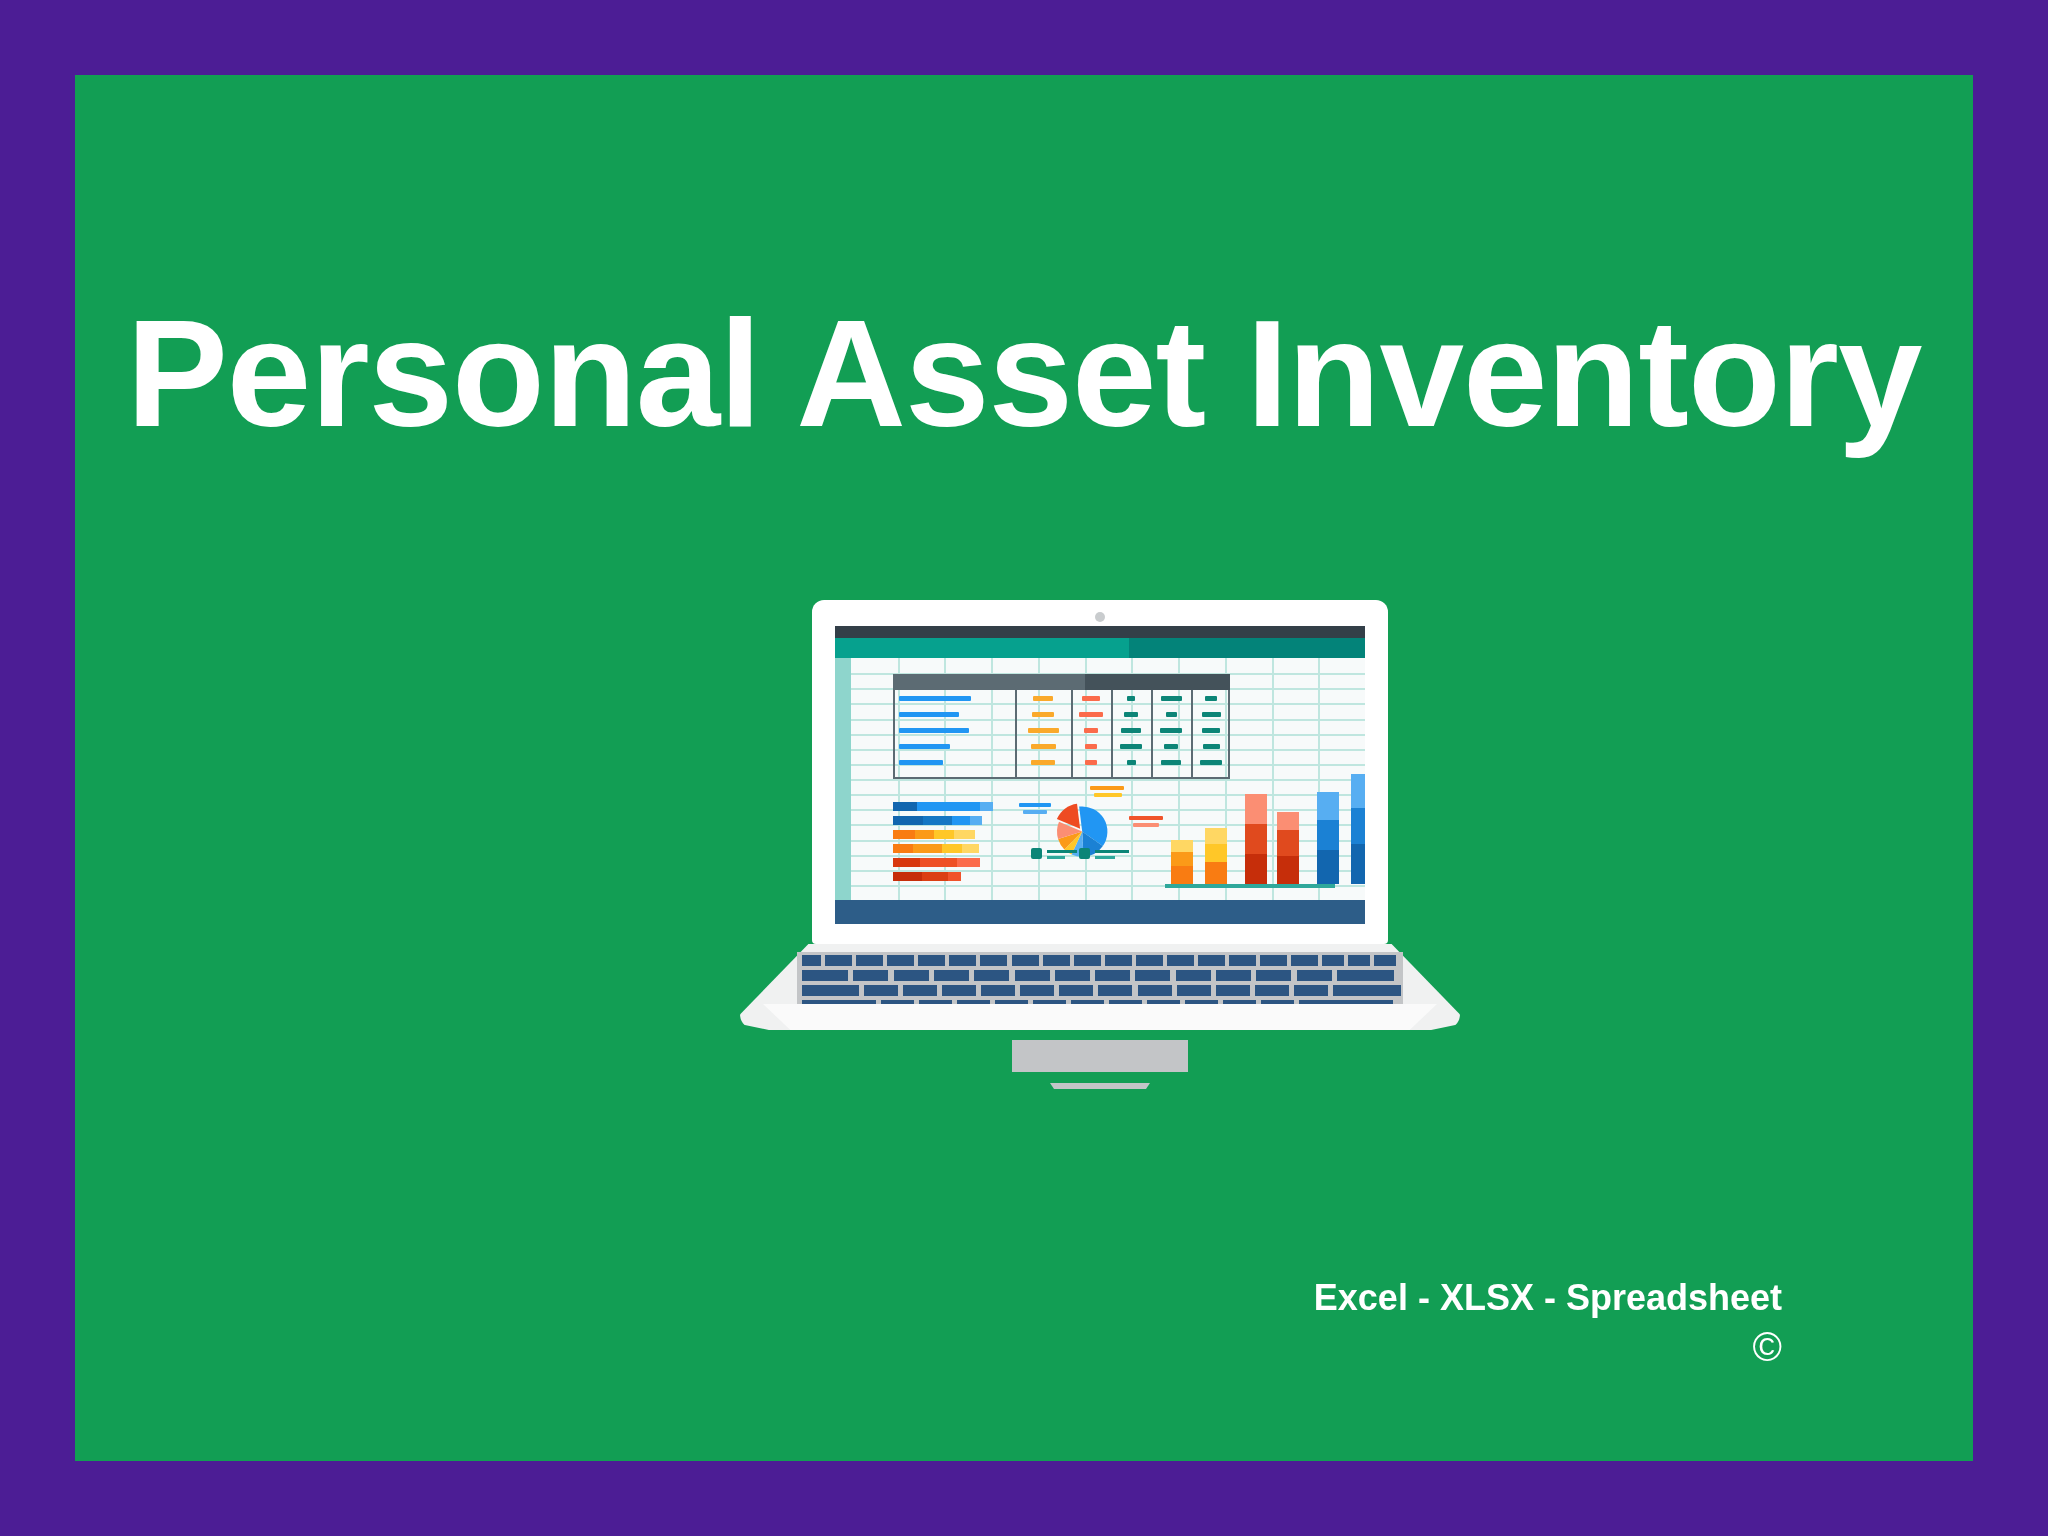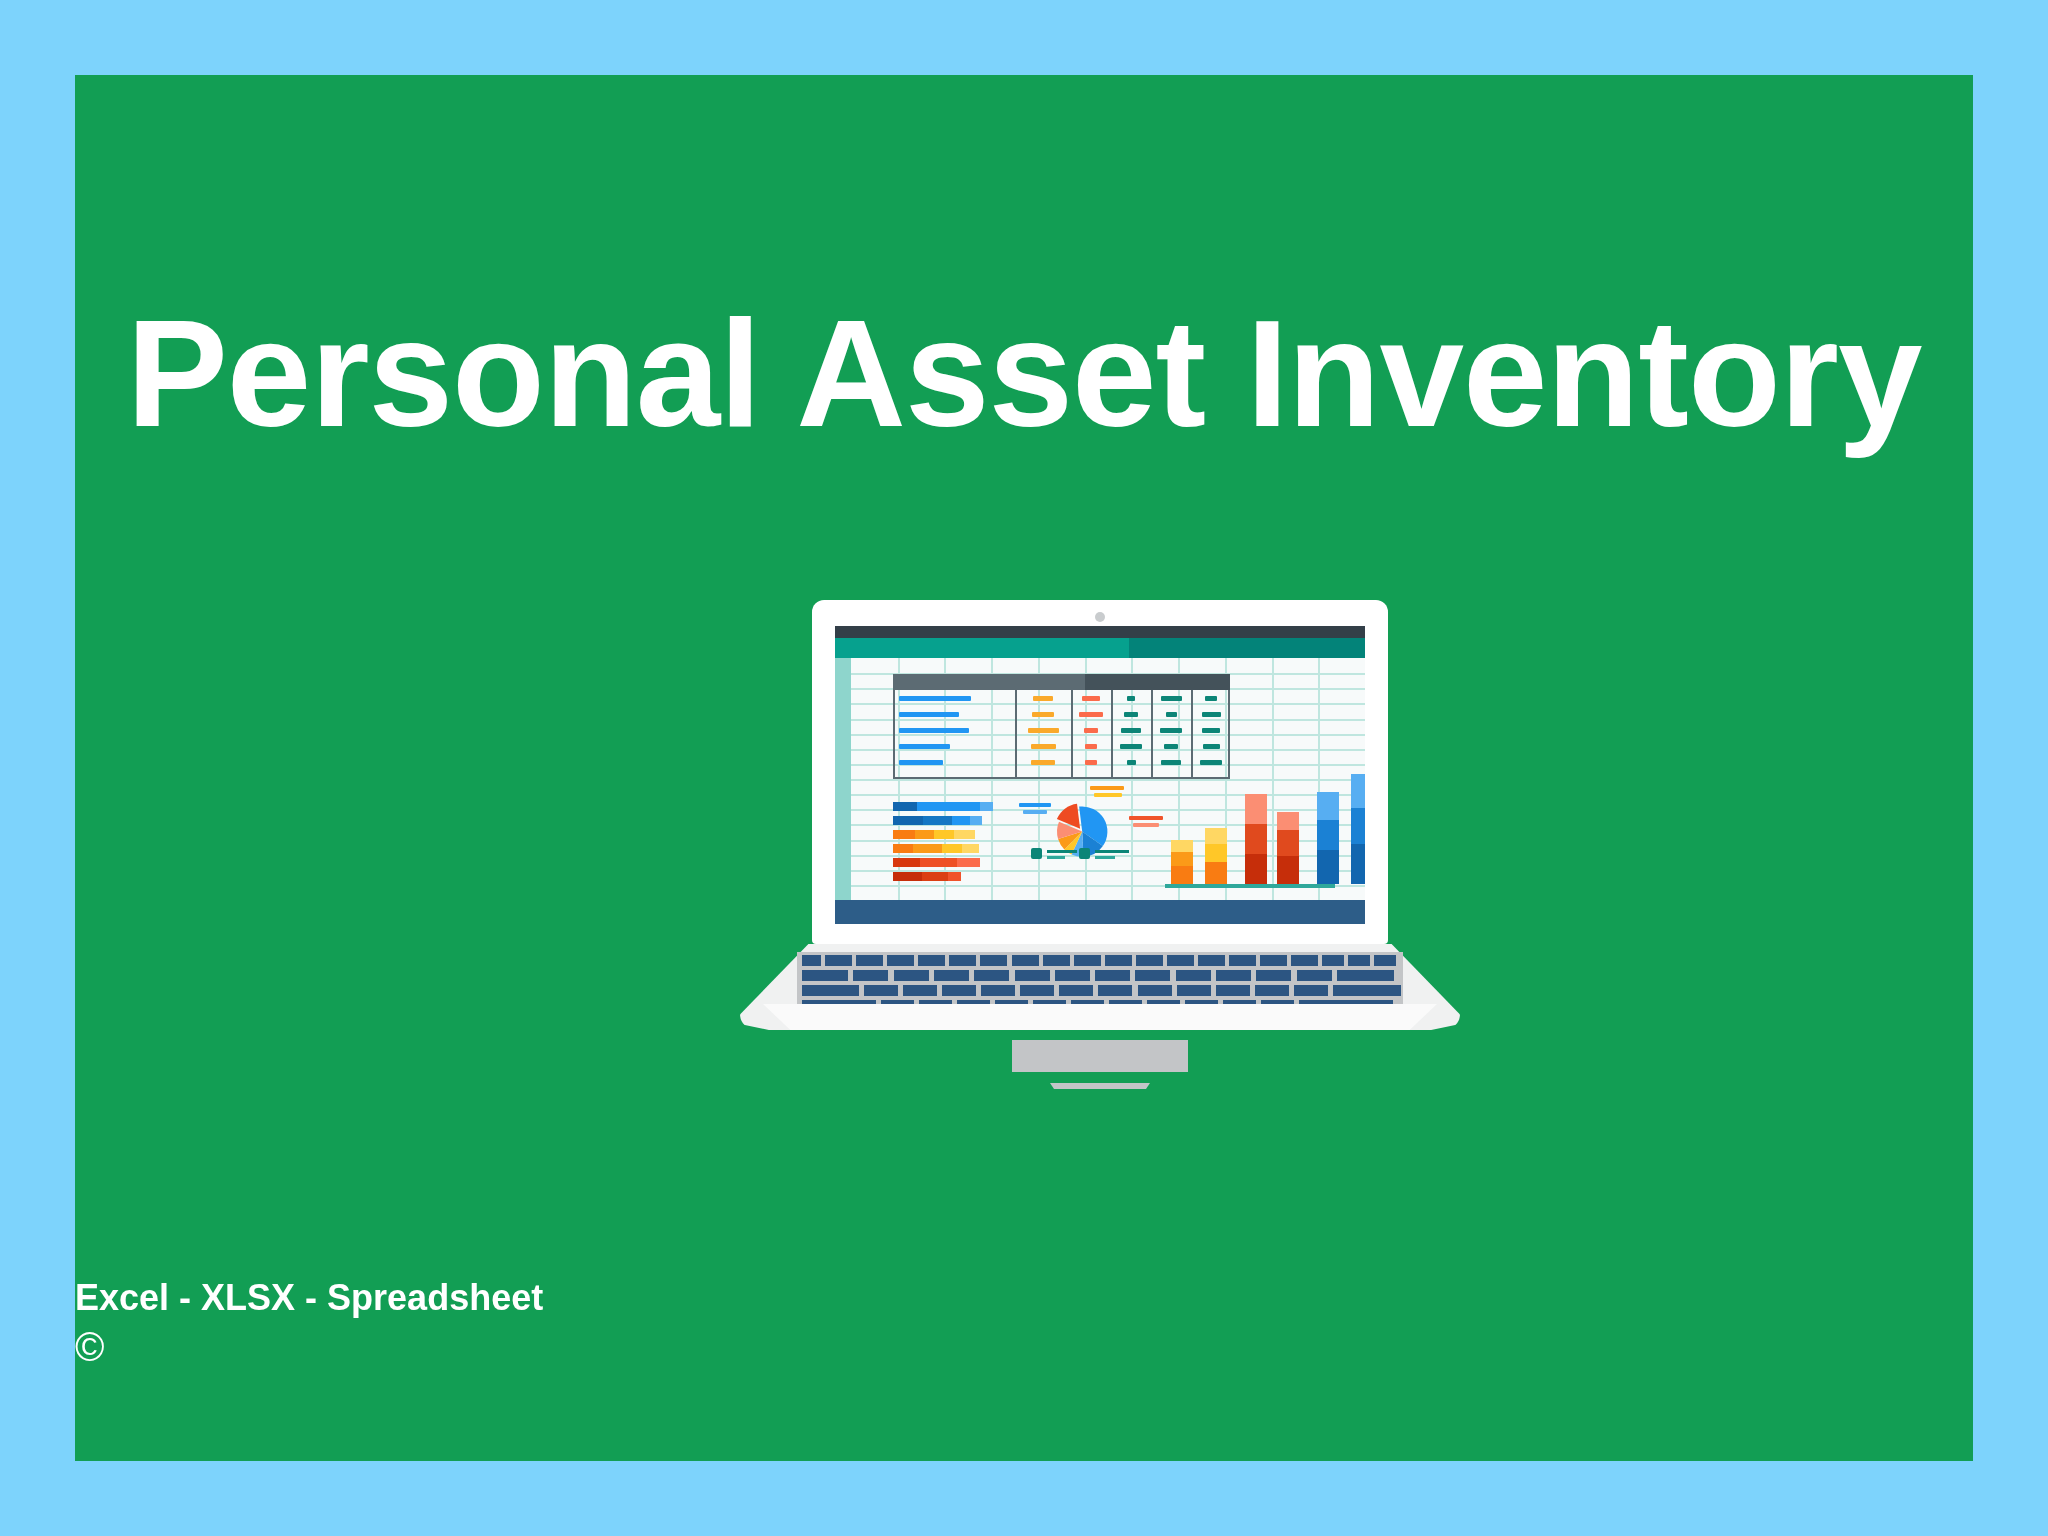--- a/index.html
+++ b/index.html
@@ -1,21 +1,21 @@
 <!DOCTYPE html>
 <html><head>
 <meta charset="utf-8">
 <style>
   html,body{margin:0;padding:0;}
   body{
     width:2048px;height:1536px;overflow:hidden;
     background:#042F19;
     font-family:"Liberation Sans", sans-serif;
   }
-  #stage{position:relative;width:2048px;height:1536px;background:#7dd3fc;}
+  #stage{position:relative;width:2048px;height:1536px;background:#4c1d95;}
 
   
   #panel{
     position:absolute;left:75px;top:75px;width:1898px;height:1386px;
     background:#129E54;
   }
 
   
   #title{
     position:absolute;left:0;top:222px;width:1898px;
@@ -24,21 +24,21 @@
     font-size:152px;
     font-weight:bold;
     letter-spacing:-1px;
     line-height:1;
     white-space:nowrap;
     font-family:"Liberation Sans", sans-serif;
   }
 
   
   #footer{
-    position:absolute;left:0;bottom:88px;width:1707px;text-align:left;
+    position:absolute;left:0;bottom:88px;width:1707px;text-align:right;
   }
   #footer .ftline{
     color:#FFFFFF;font-size:36px;font-weight:bold;line-height:1.28;
     font-family:"Liberation Sans", sans-serif;
   }
   #footer .ftcopy{
     color:#FFFFFF;font-size:40px;font-weight:normal;line-height:1.3;
     font-family:"Liberation Sans", sans-serif;
   }
 

